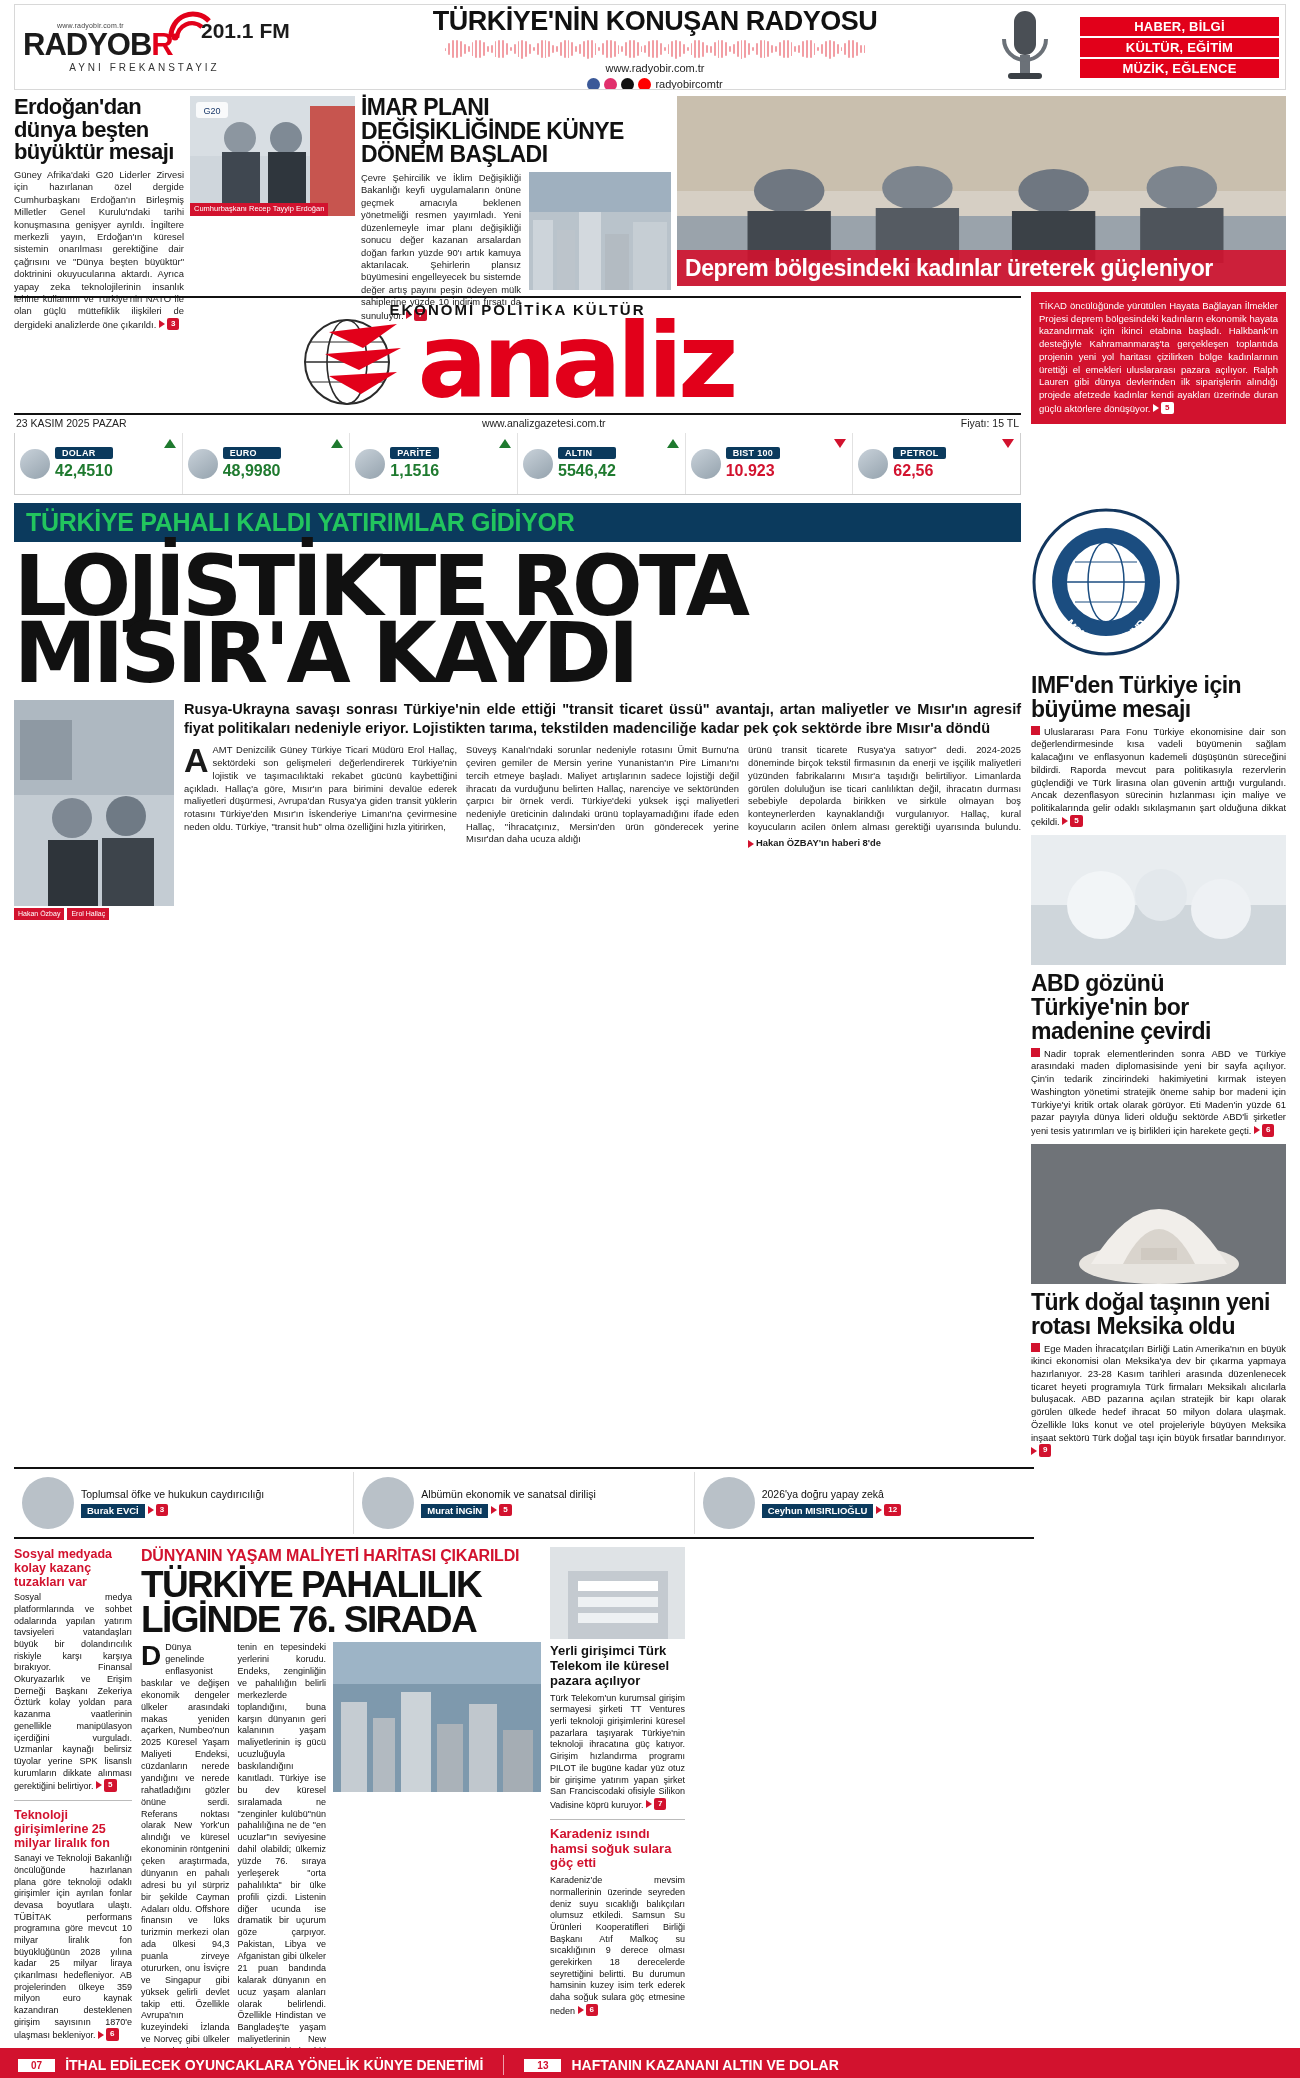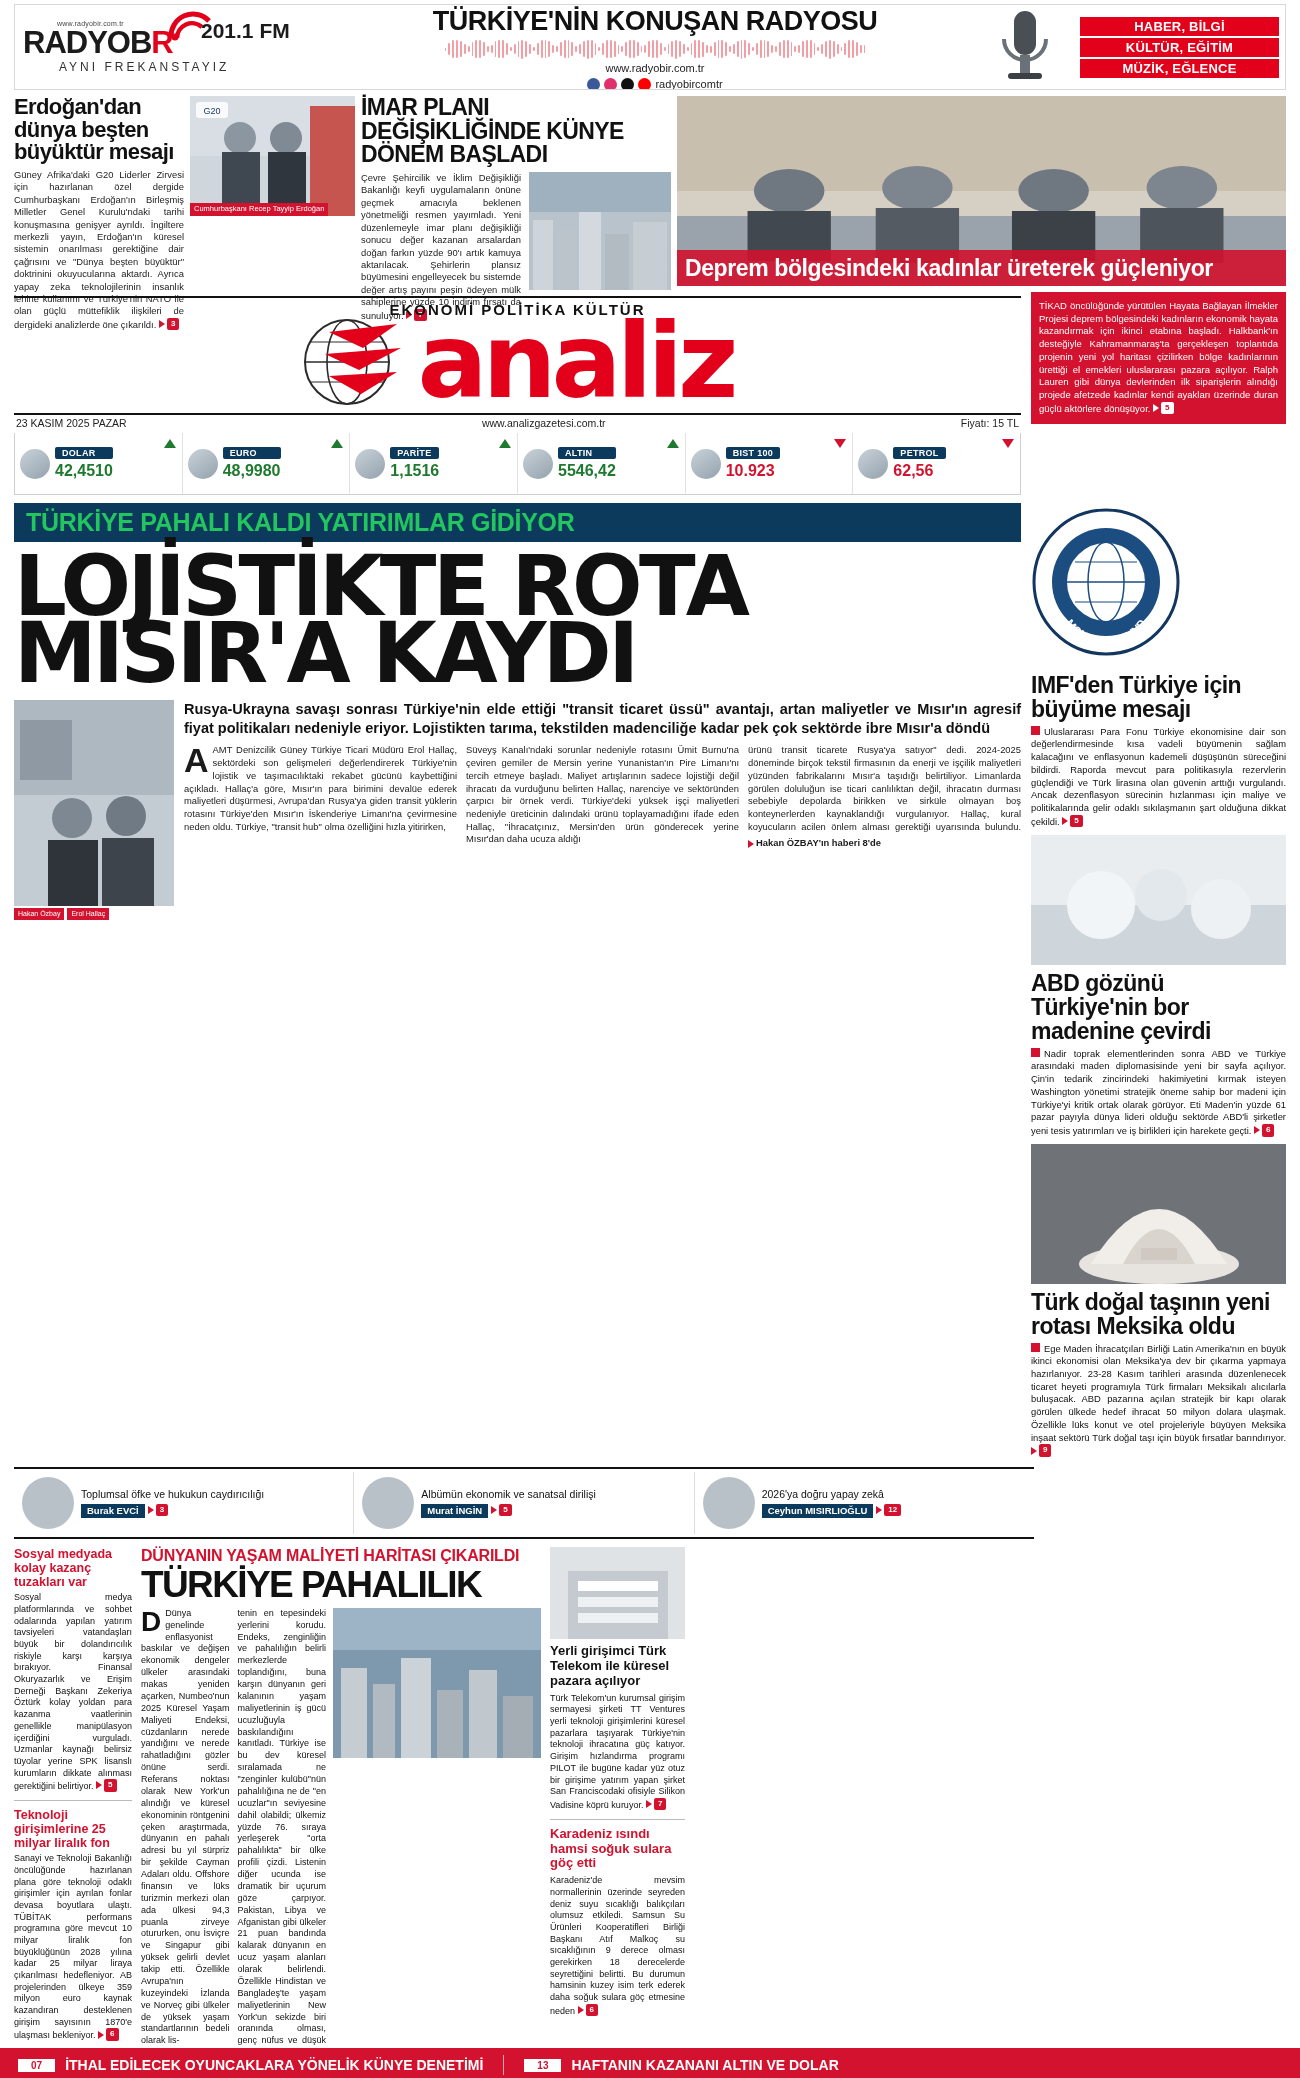--- a/index.html
+++ b/index.html
@@ -19,21 +19,21 @@
     height:86px; margin:4px 0 6px 0;
     border:1px solid #d8d8d8;
     background:#ffffff;
     display:flex; align-items:stretch; position:relative; overflow:hidden;
   }
   .ad-left { width:215px; display:flex; flex-direction:column; justify-content:center; padding-left:8px; position:relative;}
   .ad-url { font-size:7px; color:#444; letter-spacing:.2px; margin-left:34px;}
   .radiobir { display:flex; align-items:center; }
   .rb-text { font-size:31px; font-weight:bold; letter-spacing:-1px; color:#1b1b1b; line-height:1; }
   .rb-text .dot { color:#e2001a; }
-  .rb-sub { font-size:12px; letter-spacing:3px; color:#333; margin-left:36px; margin-top:2px;}
+  .rb-sub { font-size:10px; letter-spacing:3px; color:#333; margin-left:36px; margin-top:2px;text-align:center;}
   .waves { position:absolute; left:152px; top:6px; }
   .fm { position:absolute; left:186px; top:14px; font-size:21px; font-weight:bold; color:#1b1b1b; white-space:nowrap;}
   .ad-center { flex:1; display:flex; flex-direction:column; align-items:center; justify-content:center; position:relative;}
   .ad-slogan { font-size:27px; font-weight:bold; letter-spacing:-.5px; color:#111; margin-top:2px;}
   .ad-wave-strip { height:20px; width:420px; display:flex; align-items:center; justify-content:center; gap:2px; margin:3px 0;}
   .ad-wave-strip i { display:block; width:3px; background:#f29ea4; border-radius:2px;}
   .ad-web { font-size:11px; color:#222; }
   .ad-social { font-size:11px; color:#222; margin-top:4px; display:flex; align-items:center; gap:4px;}
   .soc { width:13px; height:13px; border-radius:50%; display:inline-block;}
   .ad-right { width:205px; display:flex; flex-direction:column; justify-content:center; align-items:stretch; gap:2px; padding-right:6px;}
@@ -644,20 +644,21 @@
               <rect x="88" y="0" width="3" height="48"></rect>
           </g>
         </svg>
         
       </div>
     </div>
 
     <div class="b-col2">
       <div class="b-kicker">DÜNYANIN YAŞAM MALİYETİ HARİTASI ÇIKARILDI</div>
       <div class="b-title">TÜRKİYE PAHALILIK</div>
+      <div class="b-title" style="margin-top:-6px">LİGİNDE 76. SIRADA</div>
       <div class="b-photo">
         <svg width="208" height="150" viewBox="0 0 208 150" preserveAspectRatio="none">
           <rect width="208" height="150" fill="#7e99ad"></rect>
           <rect y="0" width="208" height="42" fill="#9db4c6"></rect>
           <rect x="8" y="60" width="26" height="90" fill="#c5ccd2"></rect>
           <rect x="40" y="76" width="22" height="74" fill="#b2bac1"></rect>
           <rect x="68" y="50" width="30" height="100" fill="#ccd3d8"></rect>
           <rect x="104" y="82" width="26" height="68" fill="#aab2b9"></rect>
           <rect x="136" y="62" width="28" height="88" fill="#c0c7cd"></rect>
           <rect x="170" y="88" width="30" height="62" fill="#a5adb4"></rect>

